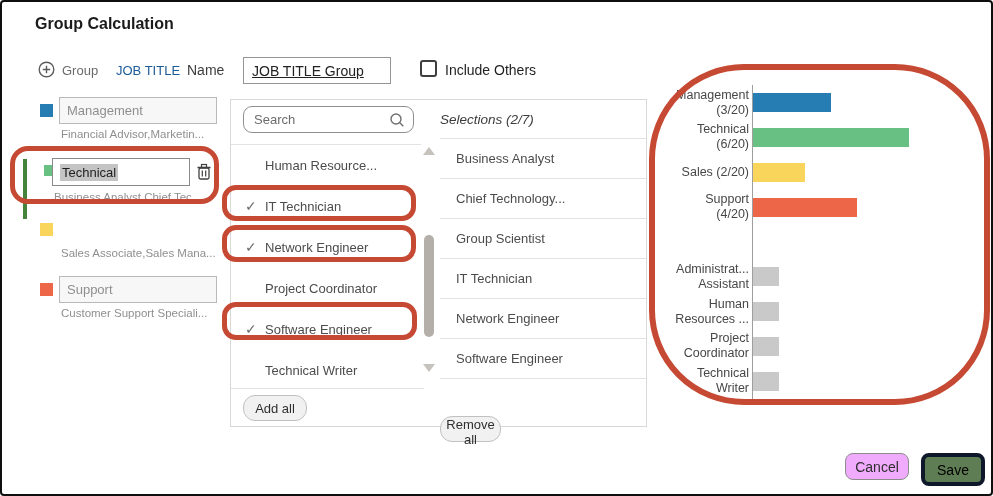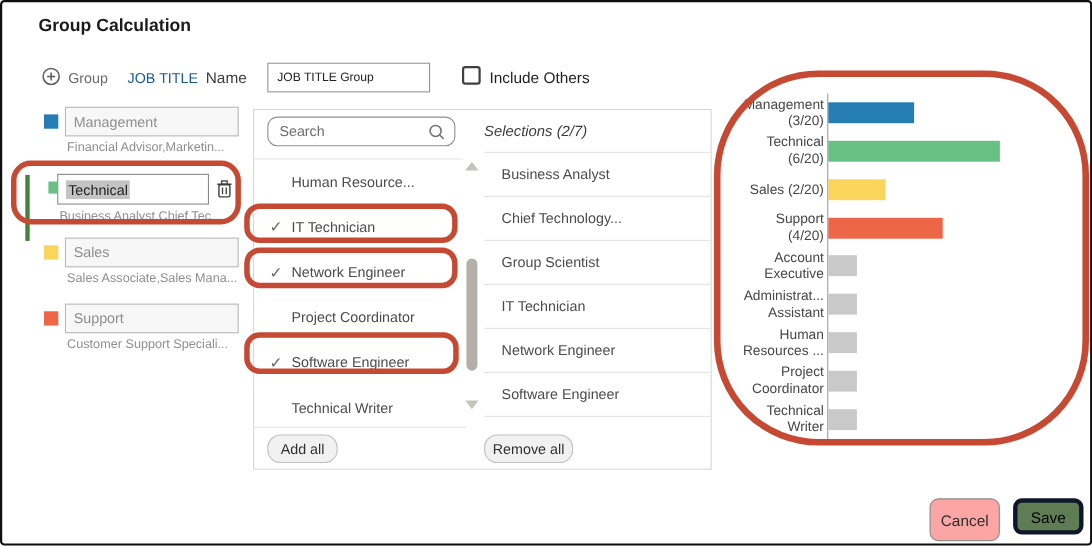--- a/index.html
+++ b/index.html
@@ -7,21 +7,21 @@
   .dialog { position:absolute; left:0; top:0; width:993px; height:496px; background:#fff;
             border:2px solid #0f0f0f; border-radius:4px; overflow:hidden; }
 
   
   .title { position:absolute; left:33px; top:13px; font-size:16px; font-weight:bold; color:#1b1b1b; }
   .plus-icon { position:absolute; left:36px; top:59px; width:17px; height:17px; }
   .group-label { position:absolute; left:60px; top:61px; font-size:13px; color:#6b6b6b; }
   .job-title-link { position:absolute; left:114px; top:61px; font-size:13px; color:#1a5a96; cursor:pointer; }
   .name-label { position:absolute; left:185px; top:60px; font-size:14px; color:#3c3c3c; }
   .name-input { position:absolute; left:241px; top:55px; width:148px; height:27px;
-                border:1px solid #969696; font-size:11px; color:#222; padding:0 8px; outline:none; }
+                border:1px solid #969696; font-size:14px; color:#222; padding:0 8px; outline:none;text-decoration:underline; }
   .checkbox { position:absolute; left:418px; top:58px; width:17px; height:17px;
               border:2px solid #3f3f3f; border-radius:3px; background:#fff; }
   .include-label { position:absolute; left:443px; top:60px; font-size:14px; color:#1f1f1f; }
 
   
   .group-item { position:absolute; left:36px; width:184px; height:58px; }
   .swatch { position:absolute; left:2px; top:7px; width:13px; height:13px; }
   .gbox { position:absolute; left:21px; top:0; width:158px; height:27px; border:1px solid #b9b9b9;
           background:#f7f7f7; display:flex; align-items:center; padding-left:7px;
           font-size:13px; color:#8f8f8f; overflow:hidden; }
@@ -51,21 +51,21 @@
   .plist { position:absolute; left:0; top:45px; width:190px; }
   .prow { height:41px; display:flex; align-items:center; padding-left:34px;
           font-size:13px; color:#4c4c4c; position:relative; cursor:pointer; }
   .pcheck { position:absolute; left:14px; top:50%; transform:translateY(-54%);
             font-size:14px; color:#6a6a6a; }
   .left-footer-divider { position:absolute; left:0; top:288px; width:193px; height:1px; background:#e3e3e3; }
   .panel-btn { position:absolute; top:295px; height:26px; background:#f1f1f1;
                border:1px solid #c0c0c0; border-radius:12px; font-size:13px; color:#2f2f2f;
                font-family:"Liberation Sans",sans-serif; cursor:pointer; }
   .add-all { left:12px; width:64px; }
-  .remove-all { left:209px; width:81px; }
+  .remove-all { left:209px; width:61px;margin-top:21px; }
 
   
   .sb-up { position:absolute; left:192px; top:47px; width:0; height:0;
            border-left:6px solid transparent; border-right:6px solid transparent;
            border-bottom:8px solid #c6c2bc; cursor:pointer; }
   .sb-thumb { position:absolute; left:193px; top:135px; width:10px; height:102px;
               border-radius:5px; background:#b4afa9; cursor:pointer; }
   .sb-down { position:absolute; left:192px; top:264px; width:0; height:0;
              border-left:6px solid transparent; border-right:6px solid transparent;
              border-top:8px solid #c6c2bc; cursor:pointer; }
@@ -88,22 +88,22 @@
 
   
   .ann { position:absolute; border:5px solid #c64a33; border-radius:14px; pointer-events:none; }
   .ann-group { left:8px; top:144px; width:209px; height:58px; border-radius:18px; }
   .ann-it { left:220px; top:183px; width:194px; height:36px; }
   .ann-ne { left:220px; top:223px; width:194px; height:37px; }
   .ann-se { left:220px; top:300px; width:195px; height:38px; }
   .ann-chart { left:647px; top:62px; width:341px; height:341px; border-width:6px; border-radius:95px; }
 
   
-  .cancel-btn { position:absolute; left:843px; top:451px; width:64px; height:39px;
-                background:#fca5a5; border:1px solid #8d8d8d; border-radius:8px;
+  .cancel-btn { position:absolute; left:843px; top:451px; width:64px; height:27px;
+                background:#f0abfc; border:1px solid #8d8d8d; border-radius:8px;
                 font-size:14px; color:#2e2e2e; font-family:"Liberation Sans",sans-serif; cursor:pointer; }
   .save-btn { position:absolute; left:919px; top:451px; width:64px; height:33px;
               background:#5f7d54; border:4px solid #0f172a; border-radius:8px;
               font-size:14px; color:#000000; font-family:"Liberation Sans",sans-serif; cursor:pointer; }
 </style>
 </head>
 <body>
 
 <div class="dialog">
 
@@ -146,23 +146,20 @@
             <rect x="5.5" y="1.5" width="5" height="3" fill="none" stroke="#3f3f3f" stroke-width="1.2"></rect>
             <line x1="6.3" y1="7.5" x2="6.3" y2="13.5" stroke="#3f3f3f" stroke-width="1.2"></line>
             <line x1="9.7" y1="7.5" x2="9.7" y2="13.5" stroke="#3f3f3f" stroke-width="1.2"></line>
           </svg>
     </span>
     <div class="gdesc">Business Analyst,Chief Tec...</div>
   </div>
       <div class="group-item" style="top: 214px;">
 
     <span class="swatch" style="background: rgb(250, 213, 92);"></span>
-    <div class="gbox">
-          <span class="gname">Sales</span>
-        </div>
 
     <div class="gdesc">Sales Associate,Sales Mana...</div>
   </div>
       <div class="group-item" style="top: 274px;">
 
     <span class="swatch" style="background: rgb(237, 102, 71);"></span>
     <div class="gbox">
           <span class="gname">Support</span>
         </div>
 
@@ -248,27 +245,20 @@
         </div>
         <div class="cbar" style="width: 52px; background: rgb(250, 213, 92);"></div>
       </div>
       <div class="crow" style="top: 109.55px;">
         <div class="clabel">
           <div>Support</div>
           <div>(4/20)</div>
         </div>
         <div class="cbar" style="width: 104px; background: rgb(237, 102, 71);"></div>
       </div>
-      <div class="crow" style="top: 144.4px;">
-        <div class="clabel">
-          <div>Account</div>
-          <div>Executive</div>
-        </div>
-        <div class="cbar" style="width: 26px; background: rgb(201, 201, 201);"></div>
-      </div>
       <div class="crow" style="top: 214.1px;">
         <div class="clabel">
           <div>Human</div>
           <div>Resources ...</div>
         </div>
         <div class="cbar" style="width: 26px; background: rgb(201, 201, 201);"></div>
       </div>
       <div class="crow" style="top: 179.25px;">
         <div class="clabel">
           <div>Administrat...</div>

